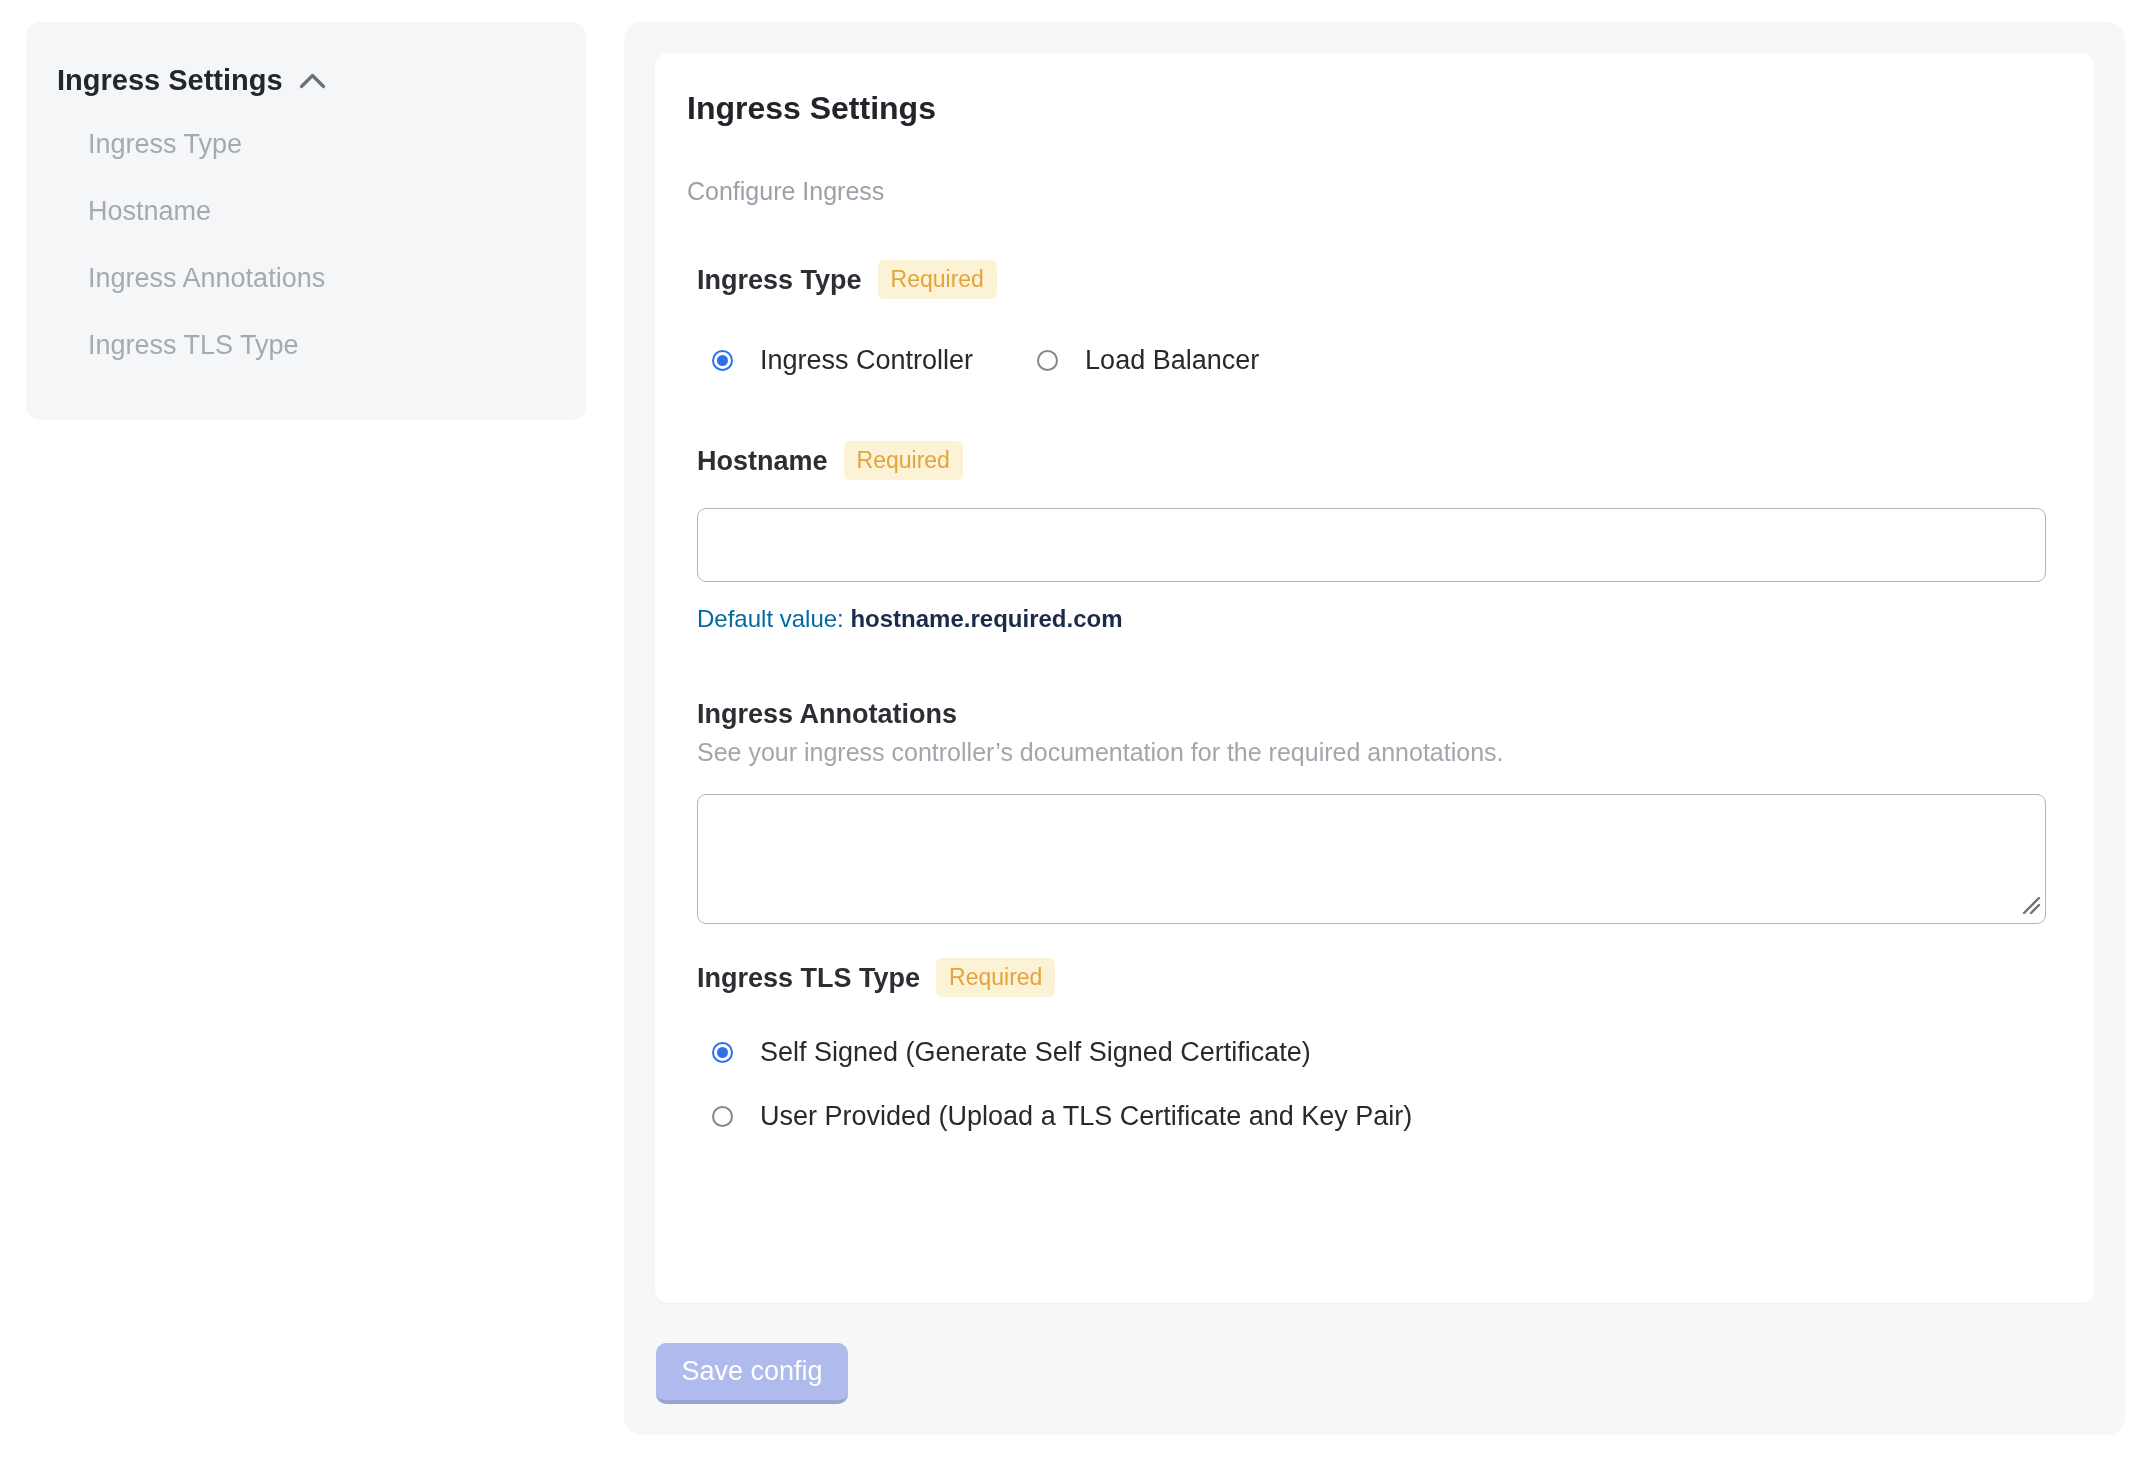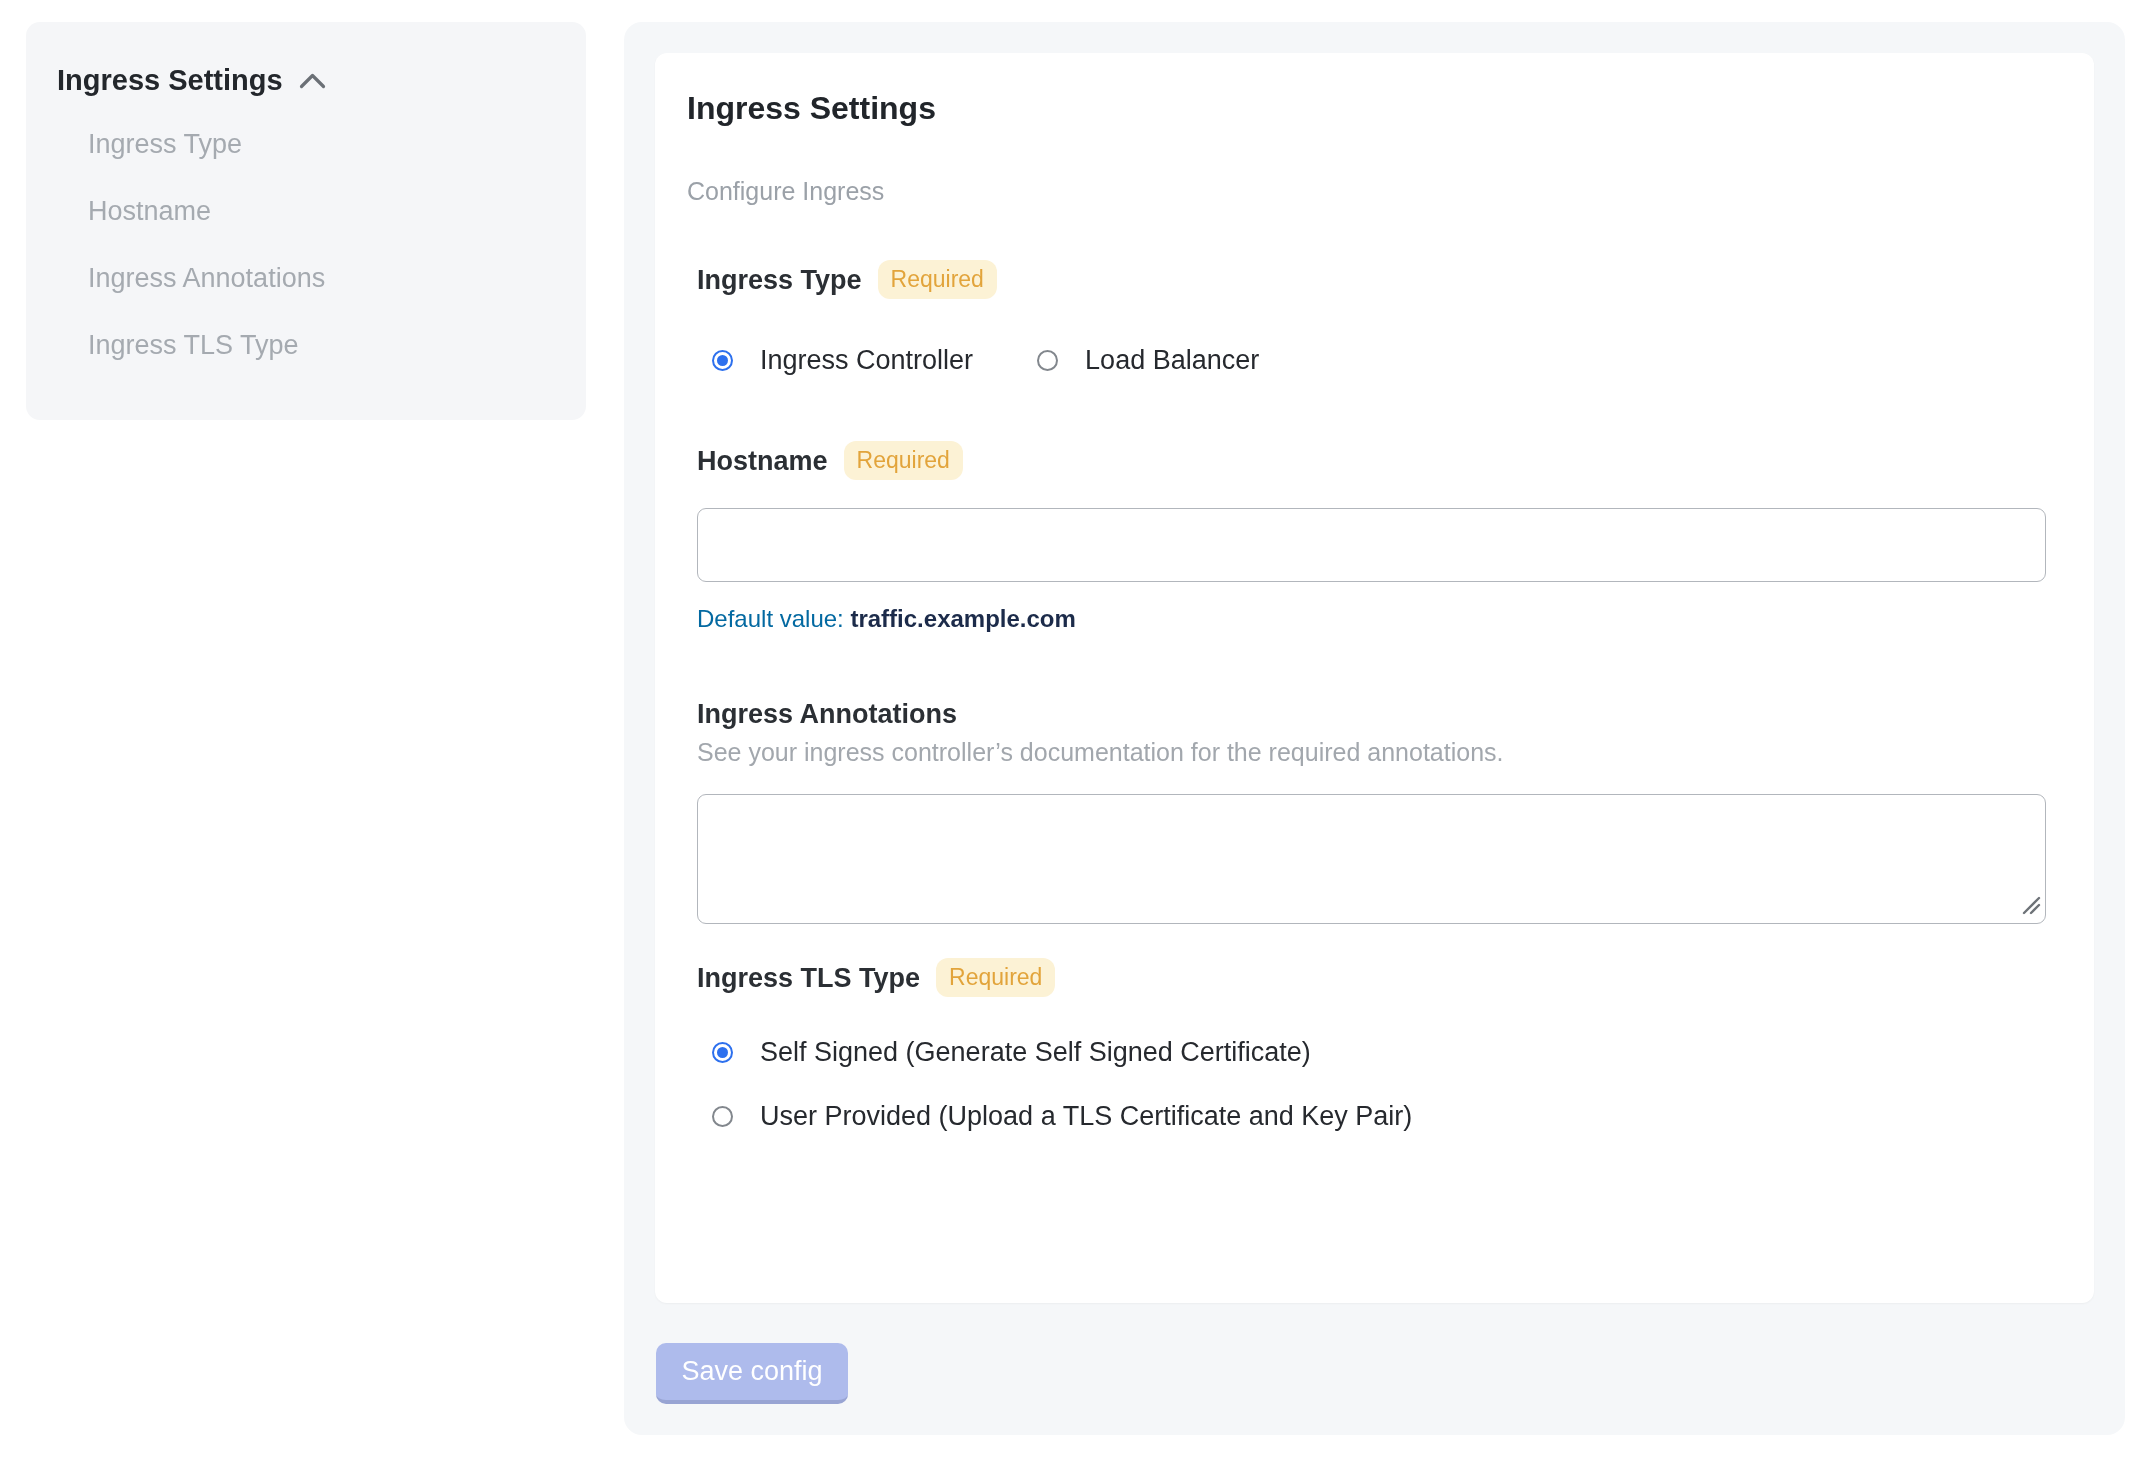--- a/index.html
+++ b/index.html
@@ -22,21 +22,21 @@
   .card { width:1439px; height:1250px; background:#ffffff; border-radius:12px;
     padding:35px 50px 0 32px; box-shadow:0 1px 2px rgba(0,0,0,0.04); }
 
   .card-title { font-size:32px; font-weight:bold; color:#21252a; line-height:40px; }
   .card-subtitle { margin-top:48px; font-size:25px; color:#9ba1a8; line-height:30px; }
 
   .sections { margin-left:10px; }
   .sec-label-row { display:flex; align-items:center; gap:16px; }
   .sec-label { font-size:27px; font-weight:600; color:#2b2f34; line-height:36px; }
   .badge { background:#fcf2d5; color:#e2a43b; font-size:23px; line-height:23px;
-    padding:8px 13px; border-radius:12px; font-weight:500; }
+    padding:8px 13px; border-radius:6px; font-weight:500; }
   .sec-help { margin-top:4px; font-size:25px; color:#a2a7ad; line-height:32px; }
 
   .sec-ingress-type { margin-top:54px; }
   .sec-hostname { margin-top:64px; }
   .sec-annotations { margin-top:62px; }
   .sec-tls { margin-top:34px; }
 
   
   .radio-row-h { margin-top:44px; display:flex; align-items:center; margin-left:15px; }
   .radio-opt { display:flex; align-items:center; gap:27px; cursor:pointer; }
@@ -116,21 +116,21 @@
       </div>
 
       <div class="sec-hostname">
         <div class="sec-label-row">
           <span class="sec-label">Hostname</span>
           <span class="badge">Required</span>
         </div>
         <input class="text-input" type="text" value="" style="">
         <div class="default-row">
           <span class="default-label">Default value:</span>
-          <span class="default-value">traffic.example.com</span>
+          <span class="default-value">hostname.required.com</span>
         </div>
       </div>
 
       <div class="sec-annotations">
         <div class="sec-label-row">
           <span class="sec-label">Ingress Annotations</span>
         </div>
         <div class="sec-help">See your ingress controller’s documentation for the required annotations.</div>
         <div class="textarea-box">
           <textarea style=""></textarea>

